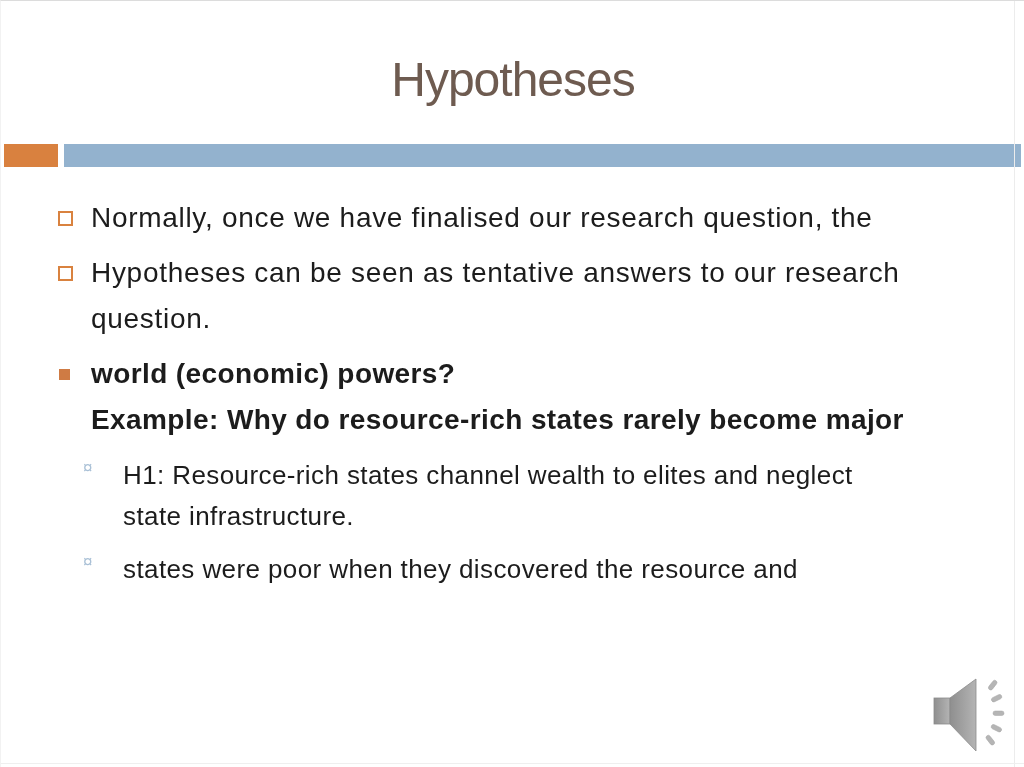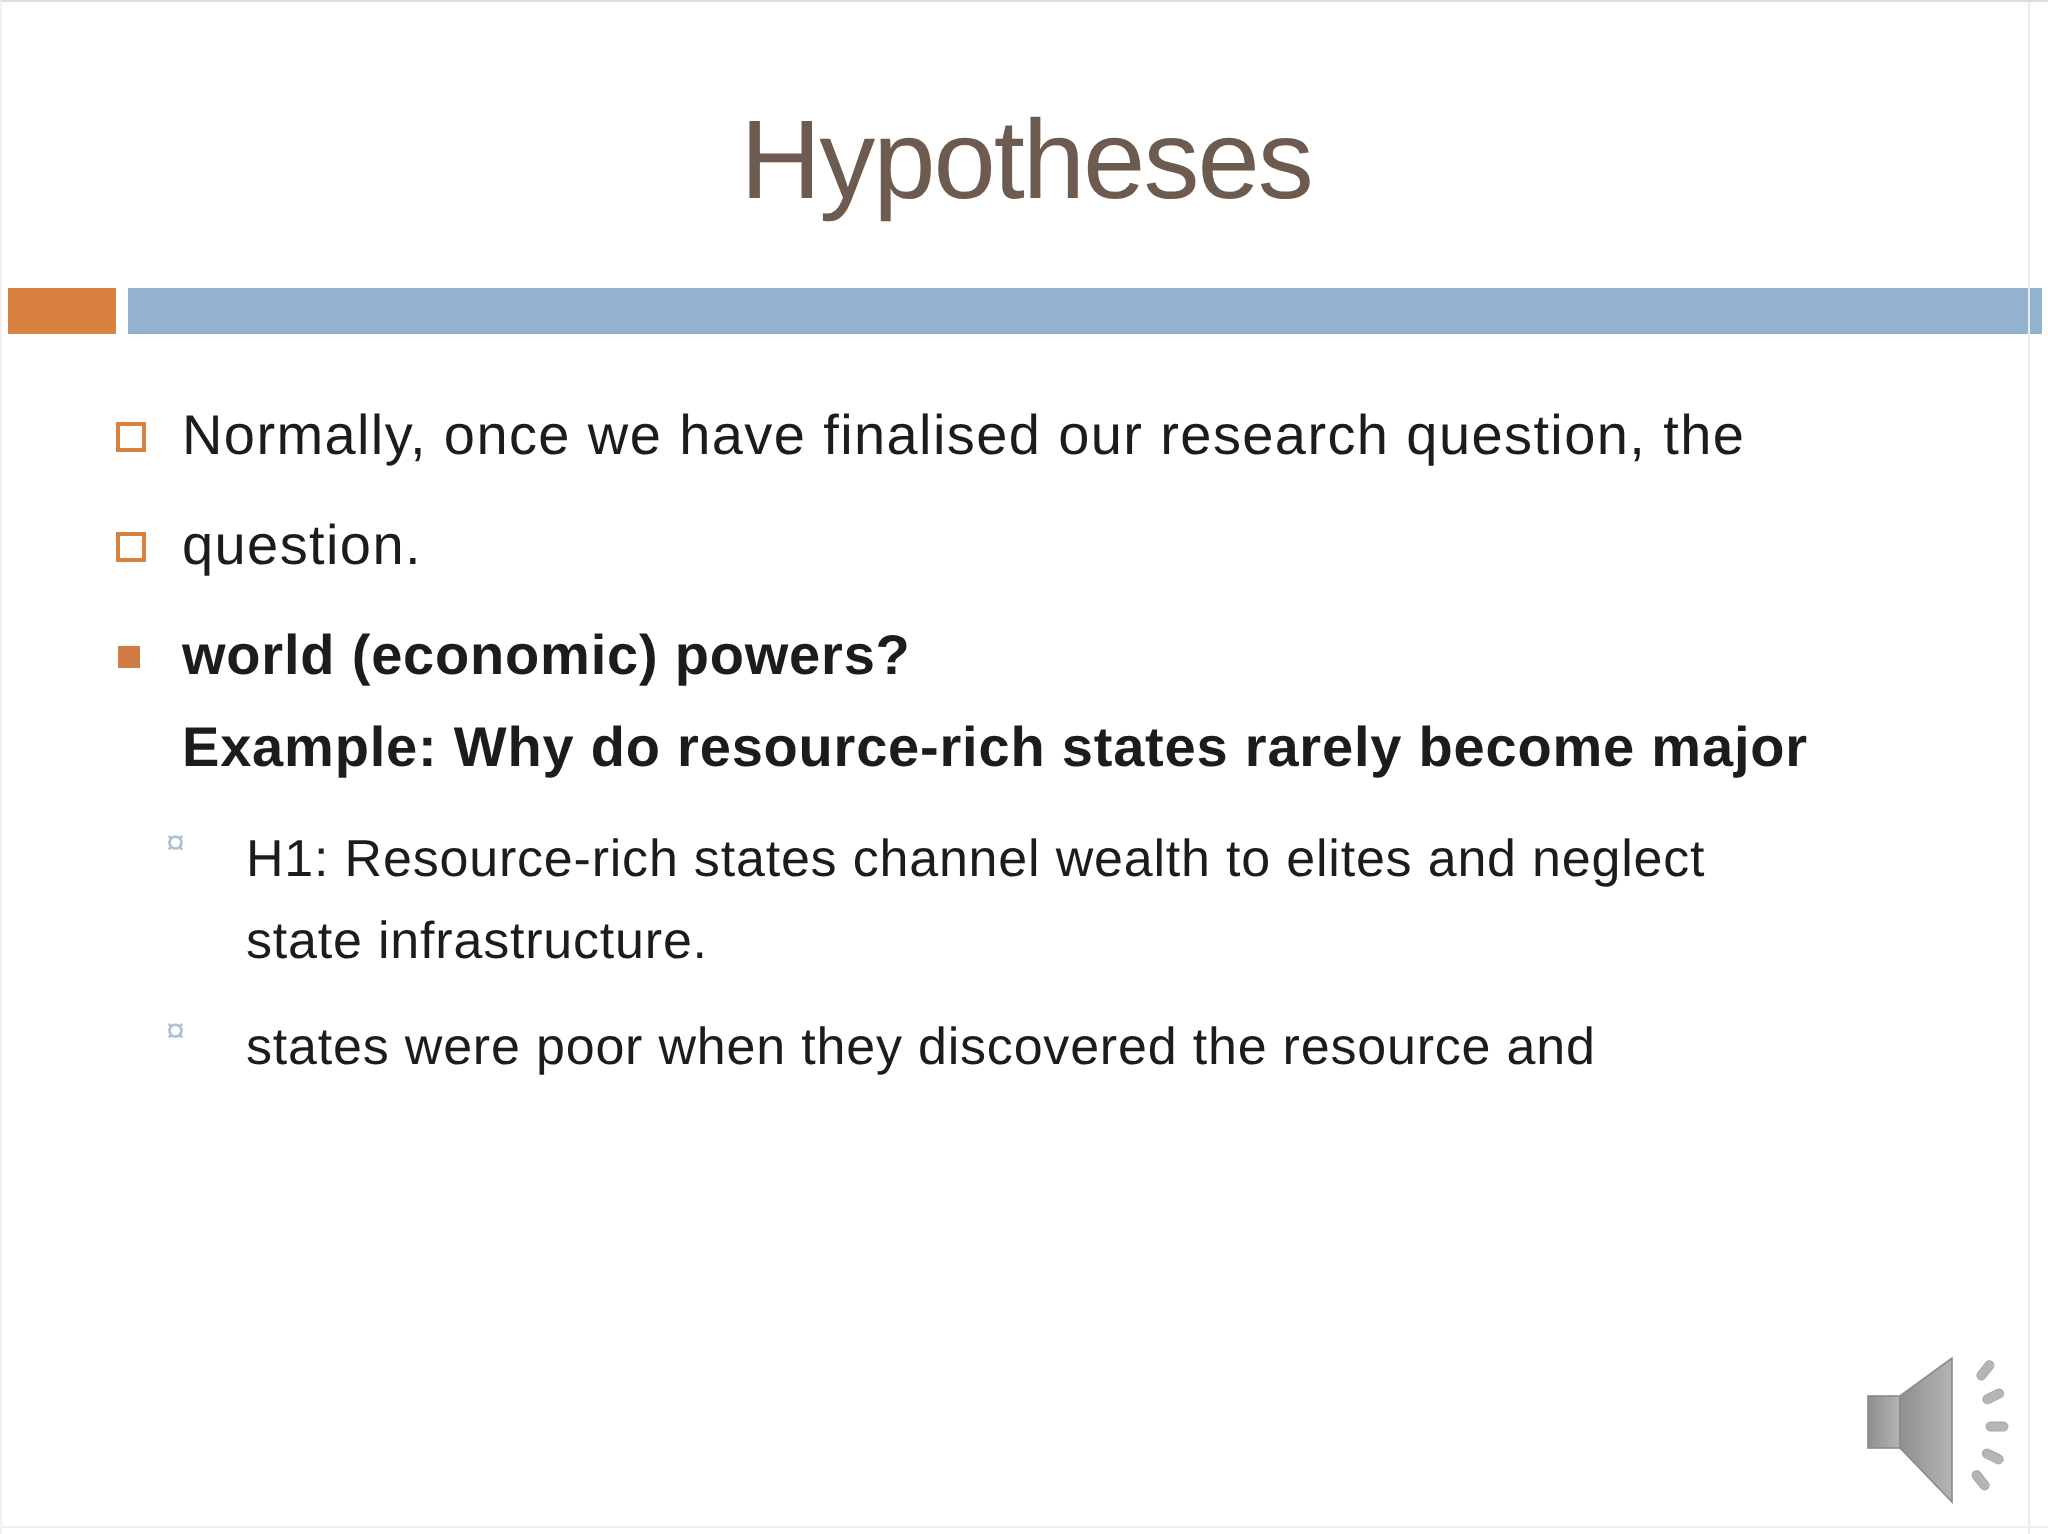--- a/index.html
+++ b/index.html
@@ -16,21 +16,21 @@
     border-top:1px solid #dcdcdc;
     border-left:1px solid #f2f2f2;
     box-sizing:border-box;
   }
   .edge-right { position:absolute; left:1013px; top:0; width:1px; height:767px; background:#ececec; }
   .edge-bottom { position:absolute; left:0; top:762px; width:1024px; height:1px; background:#efefef; }
 
   .title {
     position:absolute; left:0; top:48px; width:1024px;
     text-align:center;
-    font-size:56px; line-height:62px;
+    font-size:48px; line-height:62px;
     letter-spacing:-1px;
     color:#6e5b50;
   }
   .bar-row { position:absolute; left:0; top:143px; width:1024px; height:23px; }
   .bar-orange { position:absolute; left:3px; top:0; width:54px; height:23px; background:#d9813f; }
   .bar-blue { position:absolute; left:63px; top:0; width:957px; height:23px; background:#93b2ce; }
 
   .body {
     position:absolute; left:57px; top:194px; width:960px;
     color:#1c1c1c;
@@ -94,20 +94,21 @@
 
   <div class="body">
 
     <div class="para">
       <span class="marker-open"></span>
       <div class="pline">Normally, once we have finalised our research question, the</div>
     </div>
 
     <div class="para">
       <span class="marker-open"></span>
+      <div class="pline">Hypotheses can be seen as tentative answers to our research</div>
       <div class="pline">question.</div>
     </div>
 
     <div class="para bold-para b3">
       <span class="marker-solid"></span>
       <div class="pline">world (economic) powers?</div>
       <div class="pline">Example: Why do resource-rich states rarely become major</div>
     </div>
 
     <div class="subgroup">

